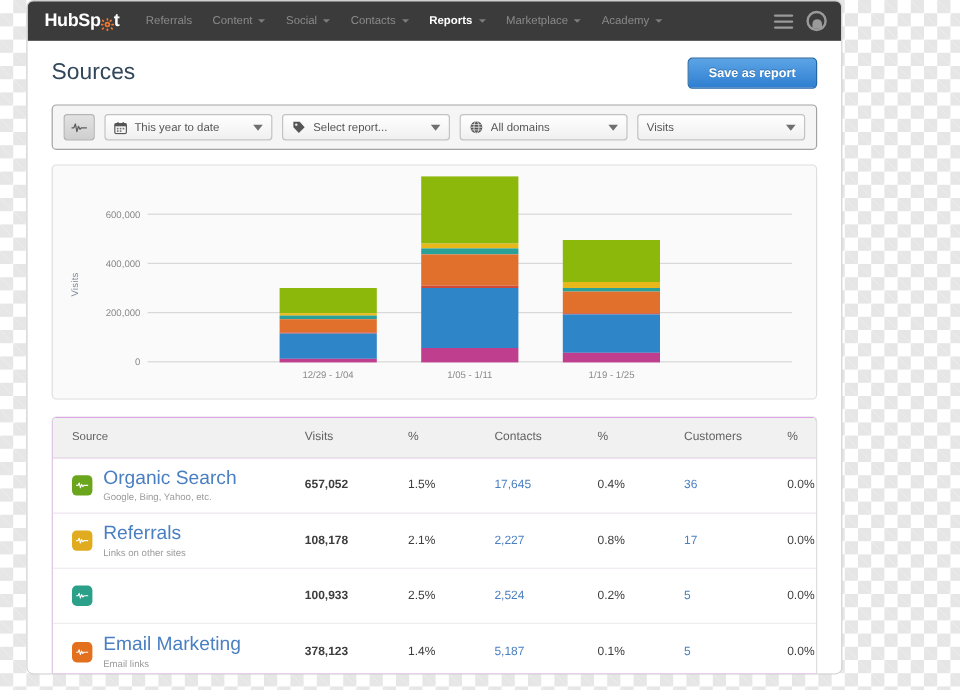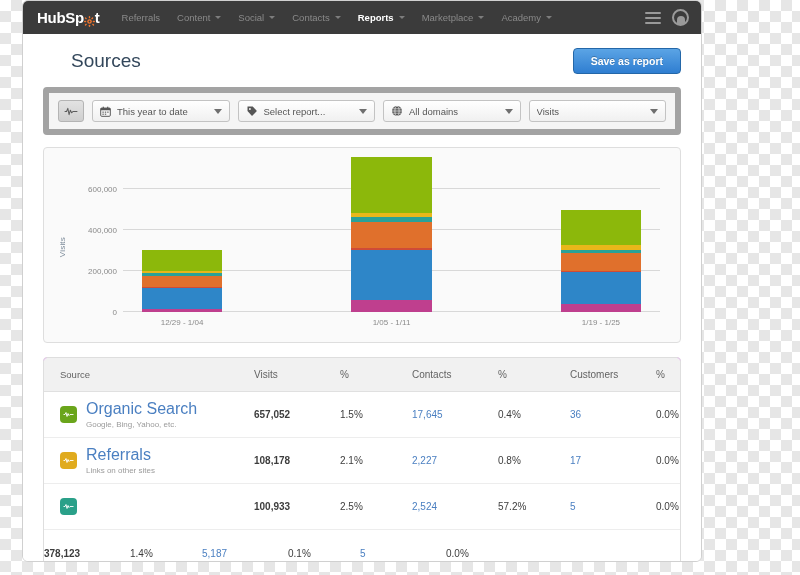--- a/index.html
+++ b/index.html
@@ -96,38 +96,38 @@
     background: #9a9a9a;
   }
 
   
   .page { padding: 14px 20px 0 20px; background: #ffffff; height: 529px; }
 
   .page-head {
     display: flex; align-items: center; justify-content: space-between;
     margin-bottom: 13px;
   }
-  .page-title { font-size: 19px; color: #33475b; font-weight: normal; margin-left: 28px; }
+  .page-title { font-size: 19px; color: #33475b; font-weight: normal; }
 
   .btn-primary {
     background: linear-gradient(to bottom, #5ba4e5 0%, #2f7ed1 100%);
     border: 1px solid #2467a8;
     border-radius: 4px;
     color: #ffffff;
     font-size: 10.5px;
     font-weight: bold;
     padding: 6px 17px;
     cursor: pointer;
     text-shadow: 0 -1px 0 rgba(0,0,0,.25);
   }
 
   
   .toolbar {
     background: #f5f5f5;
-    border: 6px solid #a3a3a3;
+    border: 1px solid #a3a3a3;
     border-radius: 4px;
     padding: 7px 9px;
     display: flex;
     align-items: center;
     gap: 8px;
     margin-bottom: 12px;
   }
   .toggle-btn {
     width: 26px; height: 22px;
     background: linear-gradient(to bottom, #e2e2e2, #cfcfcf);
@@ -190,21 +190,21 @@
     right: calc(100% + 6px);
     transform: translateY(-50%);
     font-size: 8px;
     color: #8a8a8a;
     white-space: nowrap;
   }
   .bars {
     position: absolute; left: 0; right: 0; top: 0; bottom: 0;
     display: flex;
     align-items: flex-end;
-    justify-content: space-between;
+    justify-content: center;
   }
   .bar-col {
     width: 22%;
     height: 100%;
     display: flex;
     flex-direction: column;
     justify-content: flex-end;
     align-items: center;
     position: relative;
   }
@@ -524,26 +524,37 @@
       <div class="c-source">
         <span class="src-icon" style="background:#2aa089">
                 <svg width="11" height="9" viewBox="0 0 22 14">
       <polyline points="1,7 4,7 6,3 8,11 10,5 12,9 14,7 21,7" fill="none" stroke="#ffffff" stroke-width="1.8" stroke-linejoin="round"></polyline>
                 </svg>
               </span>
       </div>
       <div class="c-num val-dark">100,933</div>
       <div class="c-pct val-plain">2.5%</div>
       <div class="c-num val-link">2,524</div>
-      <div class="c-pct val-plain">57.2%</div>
+      <div class="c-pct val-plain">0.2%</div>
       <div class="c-num val-link">5</div>
       <div class="c-pct val-plain">0.0%</div>
       <div class="c-gear"></div>
           </div>
           <div class="t-row t-body-row">
+      <div class="c-source">
+        <span class="src-icon" style="background:#e3701f">
+                <svg width="11" height="9" viewBox="0 0 22 14">
+      <polyline points="1,7 4,7 6,3 8,11 10,5 12,9 14,7 21,7" fill="none" stroke="#ffffff" stroke-width="1.8" stroke-linejoin="round"></polyline>
+                </svg>
+              </span>
+        <span class="src-text">
+          <div class="src-name">Email Marketing</div>
+          <div class="src-sub">Email links</div>
+        </span>
+      </div>
       <div class="c-num val-dark">378,123</div>
       <div class="c-pct val-plain">1.4%</div>
       <div class="c-num val-link">5,187</div>
       <div class="c-pct val-plain">0.1%</div>
       <div class="c-num val-link">5</div>
       <div class="c-pct val-plain">0.0%</div>
       <div class="c-gear"></div>
           </div>
         </div>
     </div>

